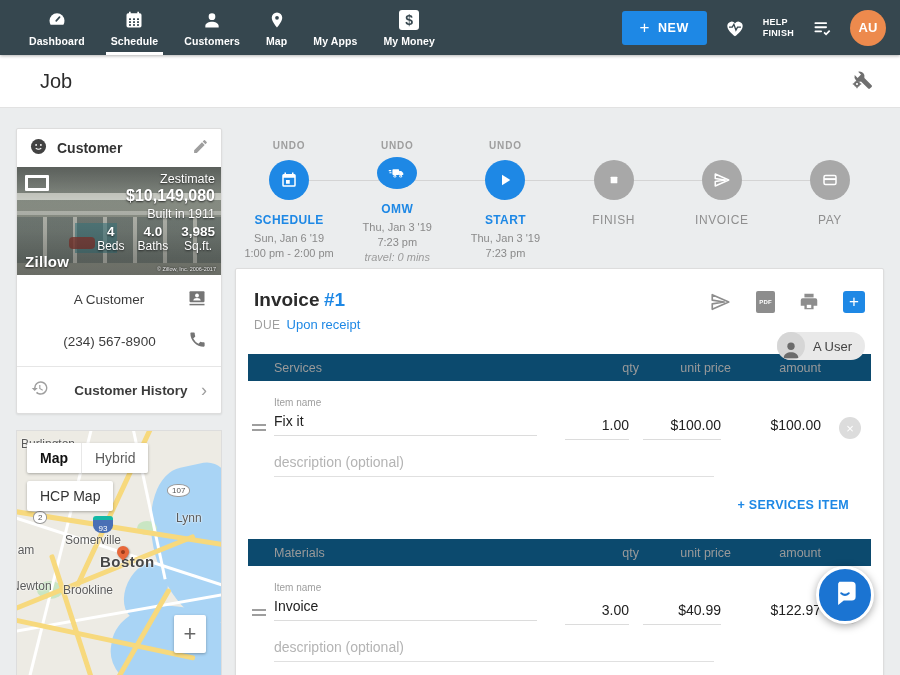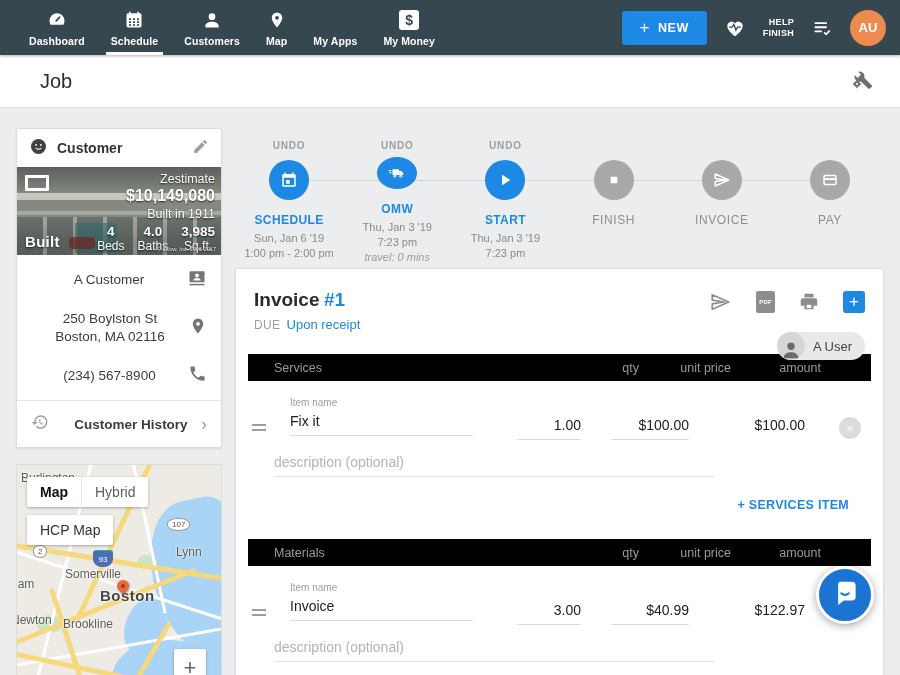--- a/index.html
+++ b/index.html
@@ -13,21 +13,21 @@
   .nav-item { display:flex; flex-direction:column; align-items:center; justify-content:center;
     padding:0 13px; position:relative; cursor:pointer; }
   .nav-item .nico { height:22px; display:flex; align-items:center; justify-content:center; }
   .nav-item svg { display:block; }
   .nav-label { color:#fff; font-size:10.5px; font-weight:bold; margin-top:4px; letter-spacing:.1px; }
   .nav-item.active::after { content:""; position:absolute; bottom:0; left:8px; right:8px; height:3px; background:#fff; }
   .nav-right { display:flex; align-items:center; gap:16px; }
   .new-btn { background:#1e88e5; color:#fff; border:none; border-radius:3px; height:34px;
     padding:0 18px; font-size:12.5px; font-weight:bold; letter-spacing:.5px; display:flex; align-items:center; gap:8px; cursor:pointer;}
   .new-btn .plus { font-size:17px; font-weight:normal; }
-  .help-center { color:#fff; font-size:9px; font-weight:bold; text-align:right; line-height:11px; letter-spacing:.3px; cursor:pointer;}
+  .help-center { color:#fff; font-size:9px; font-weight:bold; text-align:left; line-height:11px; letter-spacing:.3px; cursor:pointer;}
   .avatar { width:36px; height:36px; border-radius:50%; background:#ed8a4d; color:#fff;
     font-size:13px; font-weight:bold; display:flex; align-items:center; justify-content:center; cursor:pointer; }
   .money-ico { position:relative; width:20px; height:20px; }
   .money-ico .mrect { position:absolute; inset:0; background:#fff; border-radius:3px; }
   .money-ico .mdollar { position:absolute; inset:0; color:#36474f; font-size:14px; font-weight:bold;
     display:flex; align-items:center; justify-content:center; }
   .apps-ico { display:grid; grid-template-columns:9px 9px; grid-template-rows:9px 9px; gap:2px; }
   .apps-ico span { background:#fff; border-radius:1px; }
 
   
@@ -37,21 +37,21 @@
   .tools-ico { cursor:pointer; }
 
   
   .content { display:flex; align-items:flex-start; padding:20px 16px 0 16px; }
   .card { background:#fff; border:1px solid #ddd; border-radius:2px; box-shadow:0 1px 2px rgba(0,0,0,.08); }
 
   
   .leftcol { width:206px; flex:none; }
   .cust-header { display:flex; align-items:center; height:38px; padding:0 12px; }
   .cust-header .title { font-size:14px; font-weight:bold; color:#333; margin-left:9px; flex:1; }
-  .photo { position:relative; height:88px; overflow:hidden; background:
+  .photo { position:relative; height:108px; overflow:hidden; background:
     linear-gradient(180deg,#6f7570 0%, #848a81 30%, #9a9e93 60%, #8e9288 100%); }
   .photo .beam { position:absolute; left:0; right:0; top:26px; height:7px; background:#d8d9d2; opacity:.8;}
   .photo .beam2 { position:absolute; left:0; right:0; top:44px; height:4px; background:#cfd0c9; opacity:.6;}
   .photo .windows { position:absolute; left:0; right:0; top:50px; height:46px;
     background:repeating-linear-gradient(90deg,#5d6a68 0 26px,#d8d9d2 26px 30px); opacity:.55;}
   .photo .interior { position:absolute; left:58px; top:56px; width:42px; height:30px; background:#3f7d84; opacity:.6; }
   .photo .car { position:absolute; left:52px; top:70px; width:26px; height:12px; background:#8a3b33; border-radius:4px; opacity:.8;}
   .photo .shade { position:absolute; inset:0; background:linear-gradient(180deg,rgba(0,0,0,.18),rgba(0,0,0,0) 30%,rgba(0,0,0,.25) 85%); }
   .sv-rect { position:absolute; left:8px; top:8px; width:24px; height:16px; border:3px solid #fff; border-radius:1px; cursor:pointer;}
   .zinfo { position:absolute; top:5px; right:6px; text-align:right; color:#fff; text-shadow:0 1px 2px rgba(0,0,0,.7); }
@@ -79,21 +79,21 @@
   .w2 { right:-10px; top:175px; width:120px; height:90px; border-radius:50% 40% 20% 45%; transform:rotate(8deg);}
   .w3 { right:55px; top:130px; width:40px; height:60px; border-radius:50%; transform:rotate(25deg);}
   .park { position:absolute; background:#c9e6c3; border-radius:50%; }
   .road { position:absolute; background:#f7d97d; border-radius:2px; }
   .roadw { position:absolute; background:#fff; }
   .maplbl { position:absolute; font-size:12px; color:#5a5a5a; text-shadow:0 0 2px #fff,0 0 2px #fff; white-space:nowrap;}
   .maplbl.big { font-size:15px; font-weight:bold; color:#474747; letter-spacing:.5px; }
   .shield { position:absolute; background:#fff; border:1px solid #999; border-radius:45%; font-size:8px;
     color:#555; padding:1px 4px; text-shadow:none; }
   .ishield { position:absolute; width:20px; height:17px; background:#4a6fb5; border-radius:3px 3px 45% 45%;
-    color:#fff; font-size:8px; font-weight:normal; text-align:center; line-height:17px; border-top:1px solid #14b8a6;}
+    color:#fff; font-size:8px; font-weight:normal; text-align:center; line-height:17px; border-top:4px solid #14b8a6;}
   .pin { position:absolute; width:12px; height:12px; background:#e8683a; border-radius:50% 50% 50% 0;
     transform:rotate(-45deg); box-shadow:0 1px 2px rgba(0,0,0,.4);}
   .pin::after { content:""; position:absolute; left:4px; top:4px; width:4px; height:4px; border-radius:50%; background:#9c3c1c;}
   .map-btns { position:absolute; left:10px; top:12px; display:flex; box-shadow:0 1px 3px rgba(0,0,0,.3); border-radius:2px; overflow:hidden;}
   .map-btn { background:#fff; font-size:14px; padding:7px 13px; color:#5c5c5c; cursor:pointer; }
   .map-btn.sel { font-weight:bold; color:#111; }
   .map-btn + .map-btn { border-left:1px solid #e8e8e8; }
   .hcp-btn { position:absolute; left:10px; top:50px; background:#fff; font-size:14px; color:#333;
     padding:7px 13px; box-shadow:0 1px 3px rgba(0,0,0,.3); border-radius:2px; cursor:pointer;}
   .zoomctl { position:absolute; right:15px; top:184px; width:32px; background:#fff;
@@ -135,29 +135,29 @@
   .pdficon span { position:absolute; inset:0; display:flex; align-items:center; justify-content:center;
     color:#fff; font-size:6px; font-weight:bold; letter-spacing:.2px;}
   .addsq { width:22px; height:22px; background:#1e88e5; border-radius:3px; color:#fff;
     font-size:17px; display:flex; align-items:center; justify-content:center; cursor:pointer; }
   .user-pill { position:absolute; right:18px; top:63px; height:28px; background:#e9e9e9; border-radius:14px;
     display:flex; align-items:center; padding-right:13px; cursor:pointer;}
   .user-pill .pav { width:28px; height:28px; border-radius:50%; background:#d6d6d6; overflow:hidden;
     display:flex; align-items:flex-end; justify-content:center; }
   .user-pill .pname { font-size:13px; color:#444; margin-left:8px; }
 
-  .secband { display:flex; align-items:center; background:#000000; height:27px; margin:12px 12px 0 12px;
+  .secband { display:flex; align-items:center; background:#0c4a6e; height:27px; margin:12px 12px 0 12px;
     padding:0 10px 0 26px; font-size:12.5px; color:#9a9a9a; }
   .secband .sname { flex:1; }
   .secband .c-qty   { width:78px;  text-align:right; }
   .secband .c-unit  { width:92px;  text-align:right; }
   .secband .c-amt   { width:90px;  text-align:right; }
   .secband .c-x     { width:40px; }
 
-  .itemrow { display:flex; align-items:flex-start; margin:16px 22px 0 16px;gap:16px; }
+  .itemrow { display:flex; align-items:flex-start; margin:16px 22px 0 16px; }
   .draghandle { width:22px; margin-top:24px; cursor:grab; }
   .draghandle i { display:block; width:14px; height:2px; background:#9e9e9e; margin:3px 0; }
   .fld-name { flex:1; margin-right:14px; }
   .fld-label { font-size:10px; color:#9e9e9e; }
   .fld-input { font-size:14px; color:#212121; padding:5px 0 6px 0; border-bottom:1px solid #dcdcdc; cursor:text;}
   .fld-num { width:64px; margin-left:14px; margin-top:15px; text-align:right; }
   .fld-unit { width:78px; margin-left:14px; margin-top:15px; text-align:right; }
   .amt { width:90px; margin-left:10px; margin-top:20px; text-align:right; font-size:14px; color:#212121; }
   .xbtn { width:22px; height:22px; border-radius:50%; background:#dcdcdc; color:#fff; font-size:13px;
     display:flex; align-items:center; justify-content:center; margin-left:18px; margin-top:20px; cursor:pointer;}
@@ -328,43 +328,32 @@
             <div class="zfact">
                 <div class="v">4.0</div>
                 <div class="l">Baths</div>
               </div>
             <div class="zfact">
                 <div class="v">3,985</div>
                 <div class="l">Sq.ft.</div>
               </div>
           </div>
         </div>
-        <div class="google">Built</div>
+        <div class="google">Zillow</div>
         <div class="zcopy">© Zillow, Inc. 2006-2017</div>
       </div>
       <div class="cust-rows">
         <div class="crow">
           <span class="ctext">A Customer</span>
           <span>
             <svg width="20" height="20" viewBox="0 0 24 24">
                 <path d="M4 4h16a1 1 0 0 1 1 1v11a1 1 0 0 1-1 1H4a1 1 0 0 1-1-1V5a1 1 0 0 1 1-1z" fill="#757575"></path>
                 <circle cx="12" cy="9" r="2.3" fill="#fff"></circle>
                 <path d="M7.5 15c0-2 2.5-3 4.5-3s4.5 1 4.5 3z" fill="#fff"></path>
                 <rect x="3" y="19" width="18" height="1.8" fill="#757575"></rect>
-              </svg>
-          </span>
-        </div>
-        <div class="crow">
-          <span class="ctext">
-            <div>250 Boylston St</div>
-            <div>Boston, MA 02116</div>
-          </span>
-          <span>
-            <svg width="18" height="20" viewBox="0 0 24 24">
-                <path d="M12 2a7 7 0 0 0-7 7c0 5.2 7 13 7 13s7-7.8 7-13a7 7 0 0 0-7-7zm0 9.5A2.5 2.5 0 1 1 14.5 9 2.5 2.5 0 0 1 12 11.5z" fill="#757575"></path>
               </svg>
           </span>
         </div>
         <div class="crow">
           <span class="ctext">(234) 567-8900</span>
           <span>
             <svg width="19" height="19" viewBox="0 0 24 24">
                 <path d="M6.6 10.8a15.3 15.3 0 0 0 6.6 6.6l2.2-2.2c.3-.3.7-.4 1-.2 1.1.4 2.3.6 3.6.6.6 0 1 .4 1 1V20c0 .6-.4 1-1 1C10.6 21 3 13.4 3 4c0-.6.4-1 1-1h3.5c.6 0 1 .4 1 1 0 1.2.2 2.4.6 3.6.1.3 0 .7-.2 1l-2.3 2.2z" fill="#757575"></path>
               </svg>
           </span>

